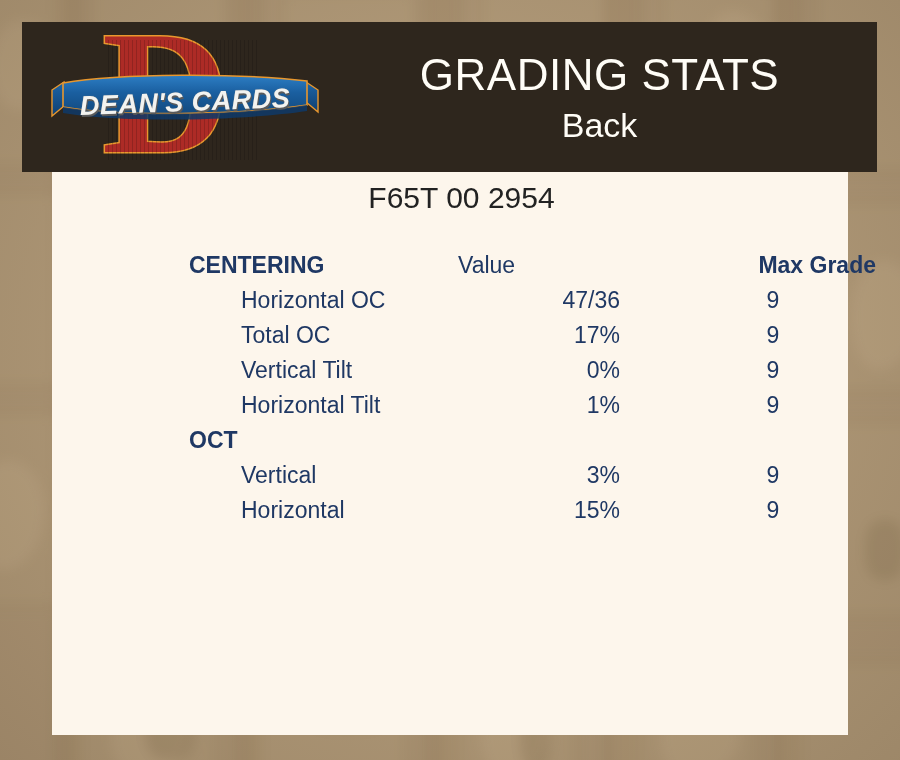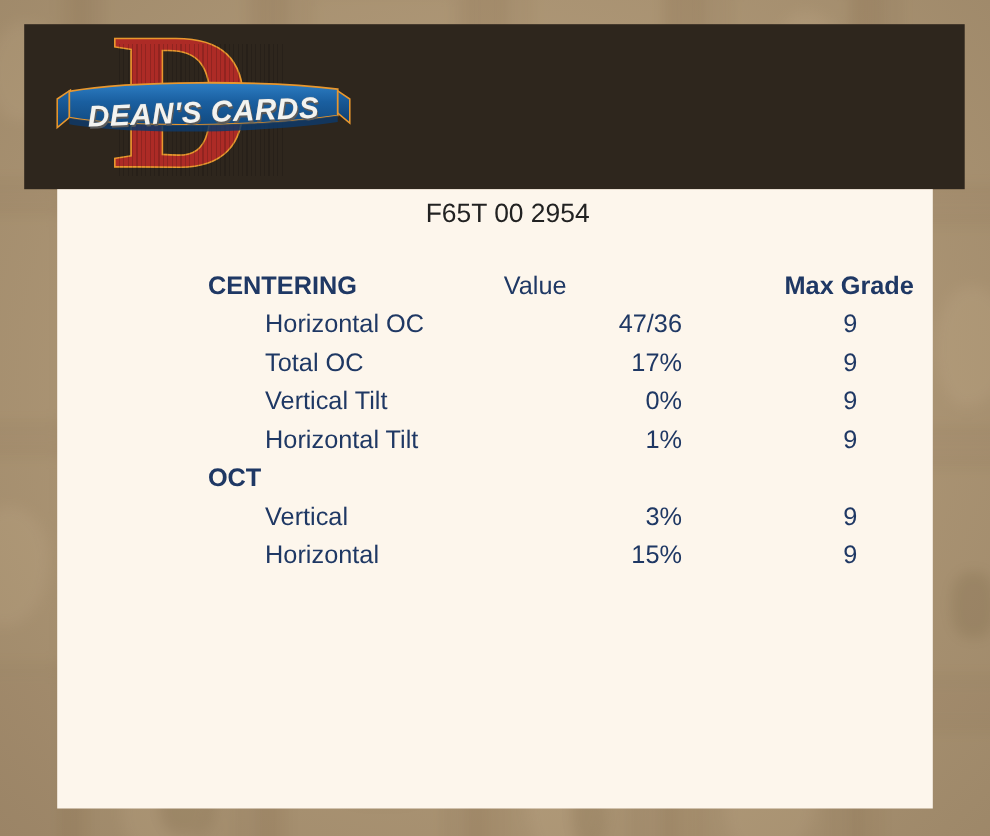--- a/index.html
+++ b/index.html
@@ -195,21 +195,21 @@
     margin-top: 38px;
     text-align: center;
     font-size: 24px;
     font-weight: bold;
     color: #161616;
     letter-spacing: .2px;
   }
   .card-serial {
     margin-top: 9px;
     text-align: center;
-    font-size: 24px;
+    font-size: 30px;
     font-weight: normal;
     color: #222222;
     padding-left: 23px;
   }
 
   
   .stats {
     margin-top: 33px;
     width: 100%;
     border-collapse: collapse;
@@ -231,21 +231,21 @@
     padding-left: 101px;
     font-weight: bold;
     font-size: 23px;
   }
   .stats th.h-value {
     text-align: left;
     font-weight: normal;
     padding-right: 6px;
   }
   .stats th.h-grade {
-    text-align: center;
+    text-align: right;
     font-weight: bold;
     padding-right: 8px;
   }
   .stats td.t-section {
     text-align: left;
     padding-left: 101px;
     font-weight: bold;
   }
   .stats td.t-label {
     text-align: left;
@@ -337,20 +337,24 @@
           </defs>
           <path d="M2,18 L14,10 L14,34 L2,44 Z" fill="url(#rbt)" stroke="#e8972e" stroke-width="1.4"></path>
           <path d="M256,10 L268,18 L268,40 L256,30 Z" fill="url(#rbt)" stroke="#e8972e" stroke-width="1.4"></path>
           <path d="M13,11 C70,1 190,1 257,9 L257,33 C190,43 70,45 13,35 Z" fill="url(#rb)" stroke="#e8972e" stroke-width="1.6"></path>
           <path d="M13,35 C70,45 190,43 257,33 L257,39 C190,49 70,51 13,41 Z" fill="#0e3a68" opacity=".85"></path>
         </svg>
         <div class="ribbon-text">DEAN'S CARDS</div>
       </div>
     </div>
 
+    <div class="header-titles">
+      <div class="header-title">GRADING STATS</div>
+      <div class="header-sub">Back</div>
+    </div>
   </div>
 
   <div class="panel">
     <div class="card-serial">F65T 00 2954</div>
 
     <table class="stats">
       <colgroup>
         <col class="c-label">
           <col class="c-value">
           <col class="c-grade">

